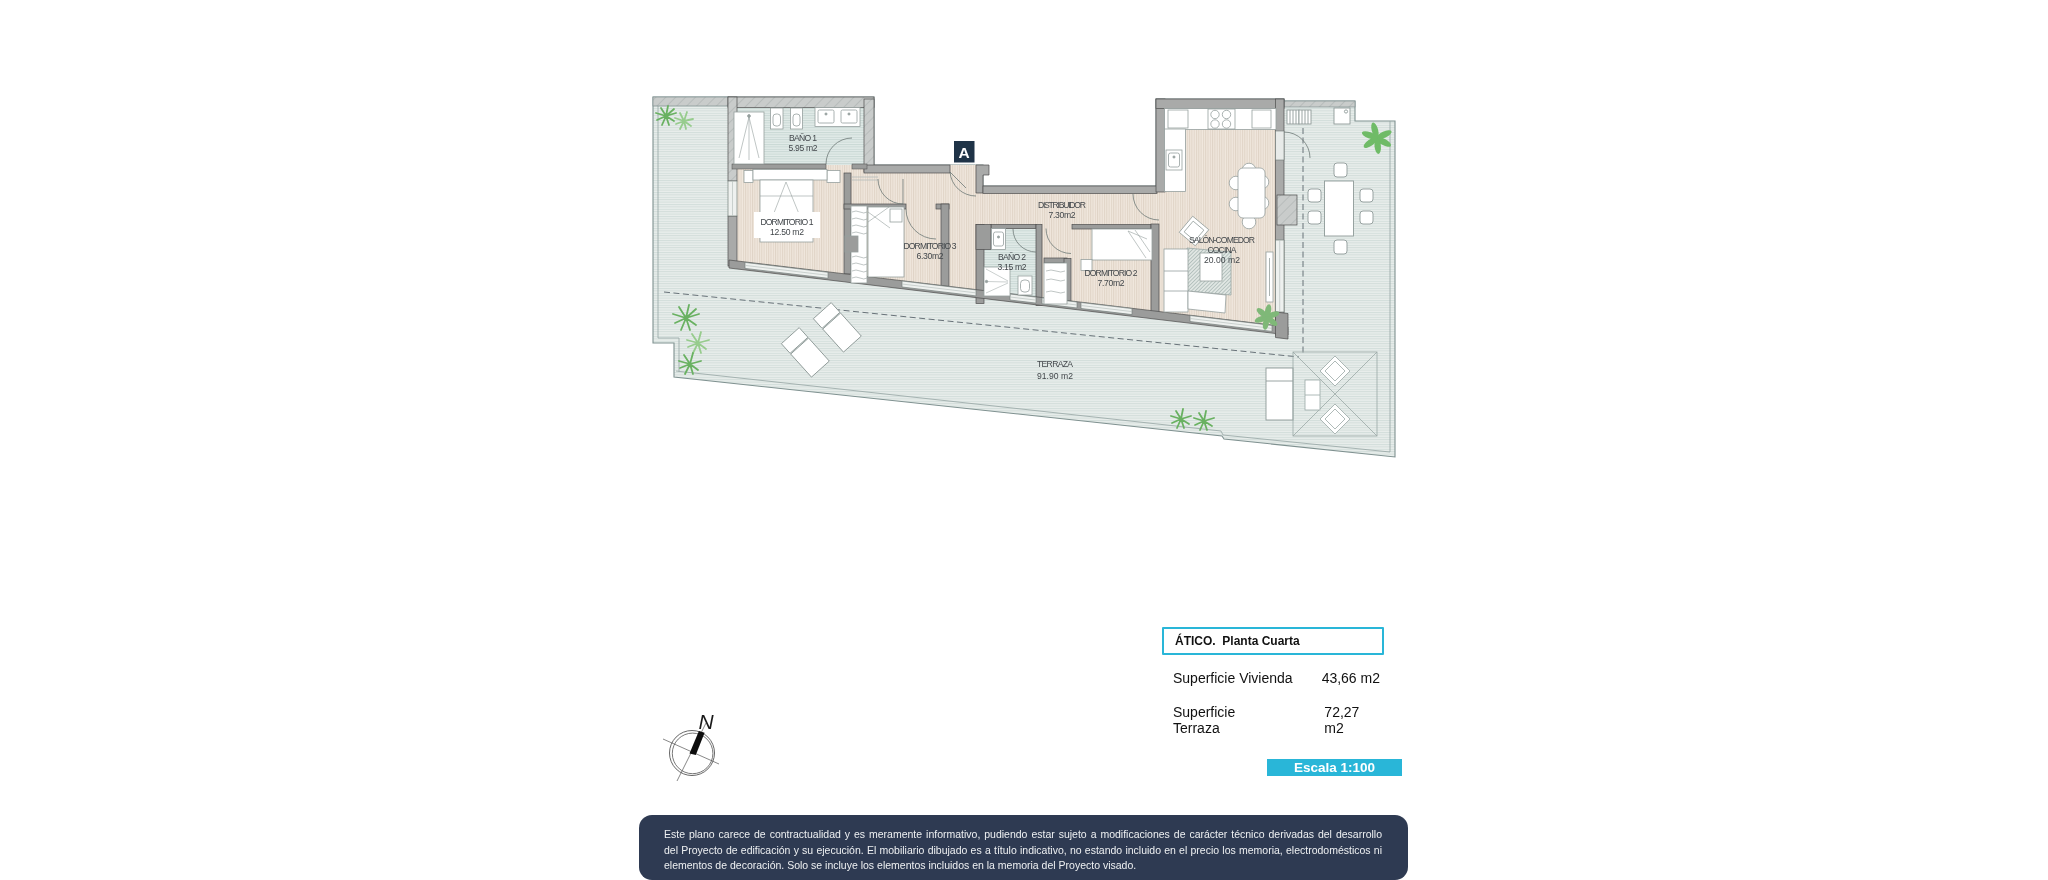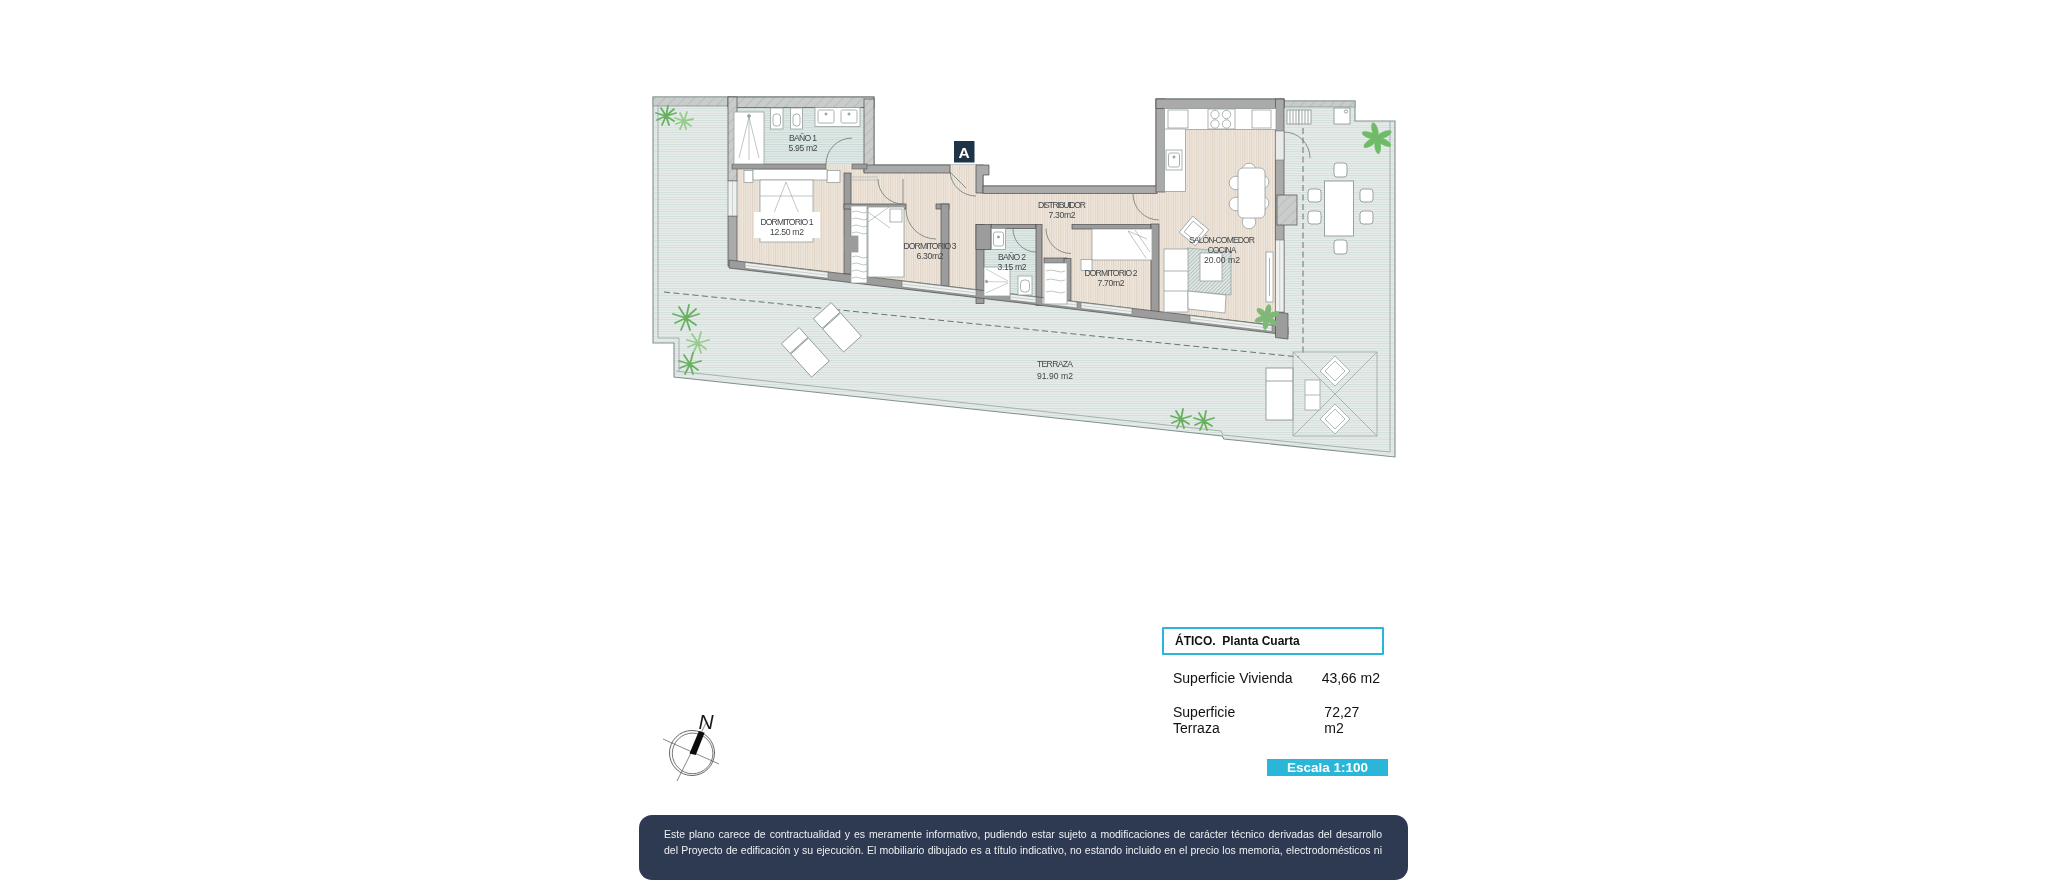--- a/index.html
+++ b/index.html
@@ -1,20 +1,20 @@
 <!DOCTYPE html>
 <html><head>
 <meta charset="utf-8">
 <style>
   html,body{margin:0;padding:0;background:#fff;}
   body{width:2048px;height:880px;position:relative;overflow:hidden;font-family:"Liberation Sans",sans-serif;}
   #plan{position:absolute;left:0;top:0;}
   .legendbox{position:absolute;left:1162px;top:627px;width:207px;height:24px;border:2.5px solid #29b6d8;border-radius:1px;background:#fff;font-weight:bold;font-size:12px;color:#111;line-height:25px;padding-left:11px;}
   .row{position:absolute;left:1173px;width:207px;display:flex;justify-content:space-between;font-size:14px;color:#111;}
-  .escala{position:absolute;left:1267px;top:759px;width:121px;height:17px;background:#29b6d8;color:#fff;font-size:13.5px;font-weight:bold;text-align:center;line-height:17px;}
+  .escala{position:absolute;left:1267px;top:759px;width:135px;height:17px;background:#29b6d8;color:#fff;font-size:13.5px;font-weight:bold;text-align:center;line-height:17px;}
   .footer{position:absolute;left:639px;top:815px;width:769px;height:65px;background:#2e3a52;box-sizing:border-box;padding:12px 26px 0 25px;color:#eef0f2;font-size:10.5px;line-height:15.7px;border-radius:13px;}
   .footer .j{text-align:justify;text-align-last:justify;}
 </style>
 </head>
 <body>
 
 <svg id="plan" width="2048" height="880" viewBox="0 0 2048 880">
 <defs>
   <pattern id="pt" width="4" height="2.4" patternUnits="userSpaceOnUse">
     <rect width="4" height="2.4" fill="#e9eeec"></rect>
@@ -421,13 +421,14 @@
 <div class="row" style="top:704px;gap:44px;">
     <span>Superficie Terraza</span>
     <span>72,27 m2</span>
   </div>
 
 <div class="escala">Escala 1:100</div>
 
 <div class="footer">
     <div class="j">Este plano carece de contractualidad y es meramente informativo, pudiendo estar sujeto a modificaciones de carácter técnico derivadas del desarrollo</div>
     <div class="j">del Proyecto de edificación y su ejecución. El mobiliario dibujado es a título indicativo, no estando incluido en el precio los memoria, electrodomésticos ni</div>
+    <div>elementos de decoración. Solo se incluye los elementos incluidos en la memoria del Proyecto visado.</div>
   </div>
 
 </body></html>

